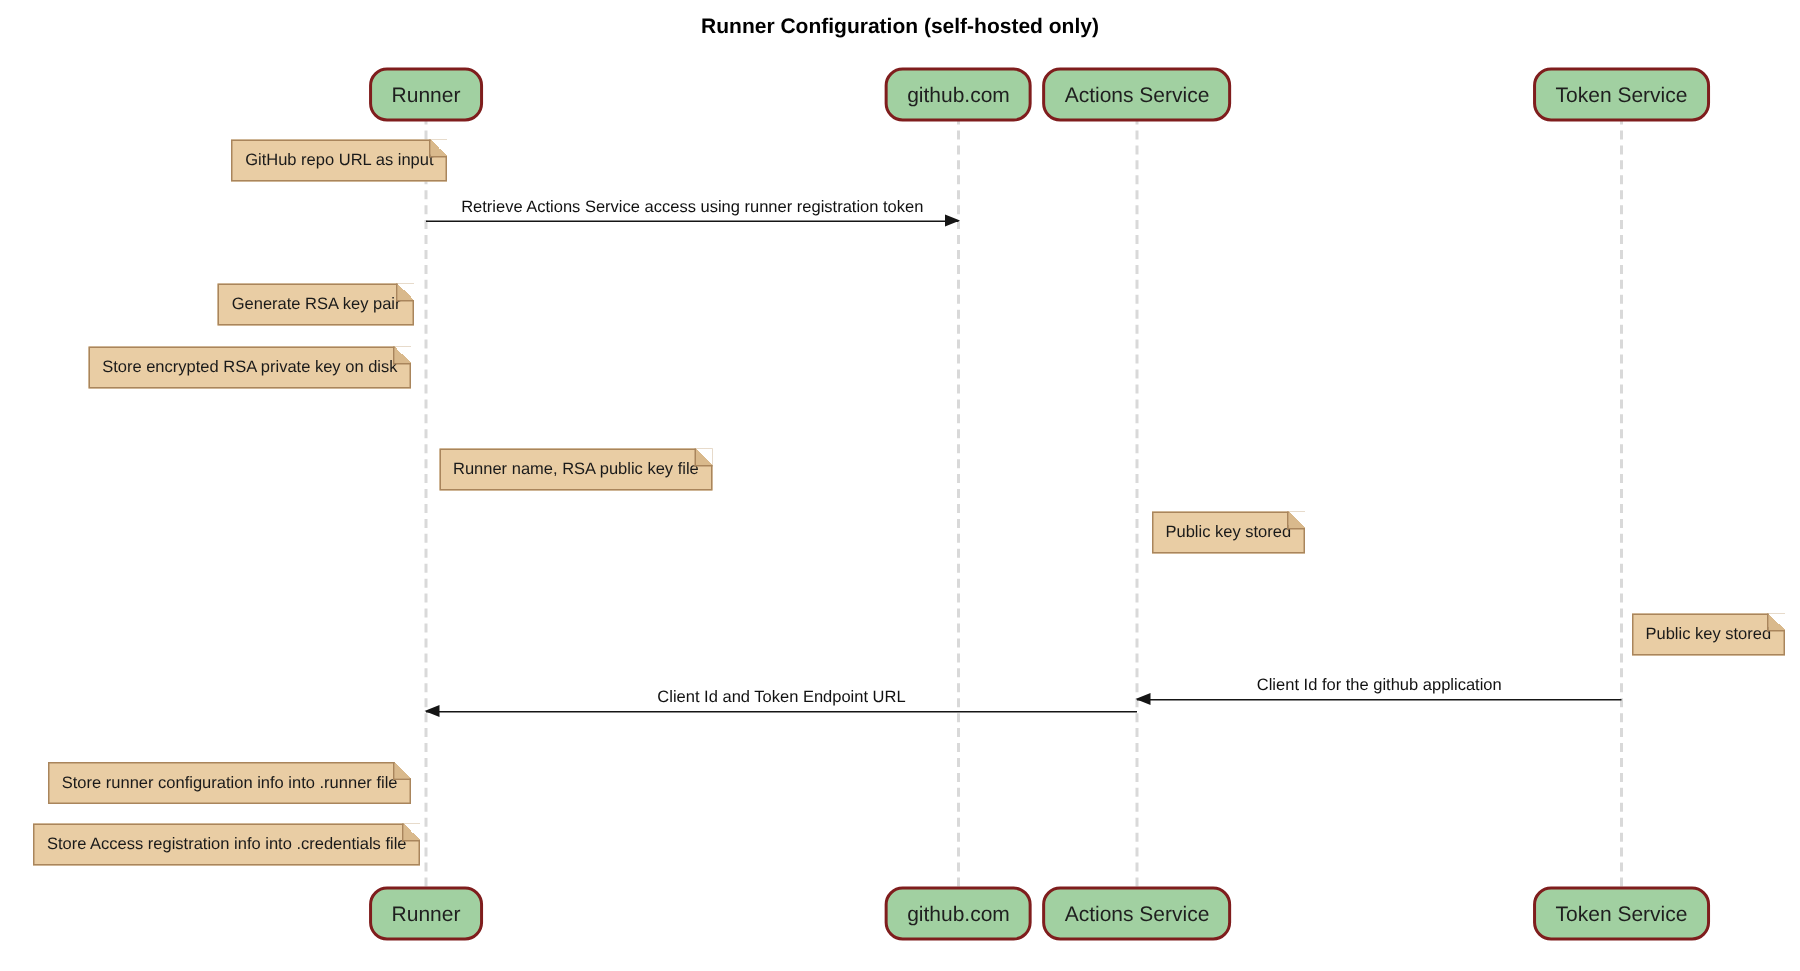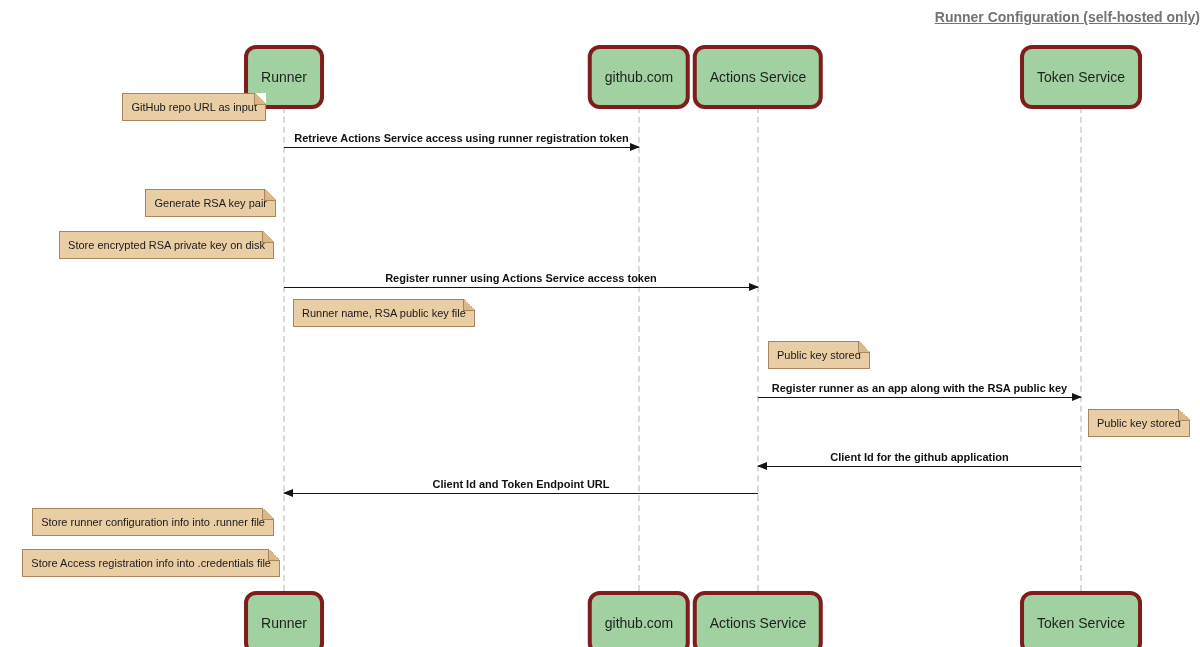--- a/index.html
+++ b/index.html
@@ -2,33 +2,33 @@
 <html><head>
 <meta charset="utf-8">
 <style>
   html,body{margin:0;padding:0;background:#fff;}
   .canvas{
     position:relative; width:1200px; height:647px; background:#ffffff;
     font-family:"Liberation Sans", sans-serif; color:#1a1a1a; overflow:hidden;
   }
   .title{
     position:absolute; top:9px; left:0; width:100%;
-    text-align:right; font-size:14px; font-weight:bold; color:#737373;text-decoration:underline;
+    text-align:center; font-size:14px; font-weight:bold; color:#000000;
   }
   .lifeline{
     position:absolute; top:77px; height:514px; width:0;
     border-left:2px dashed #d9d9d9;
   }
   .participant{
     position:absolute; height:32px; line-height:32px;
     transform:translateX(-50%);
-    background:#a1d0a1; border:4px solid #7f1d1d; border-radius:12px;
-    padding:12px 13px; font-size:14px; color:#1f1f1f; white-space:nowrap;
+    background:#a1d0a1; border:2px solid #7f1d1d; border-radius:12px;
+    padding:0 13px; font-size:14px; color:#1f1f1f; white-space:nowrap;
   }
-  .msg{ position:absolute;font-weight:bold; }
+  .msg{ position:absolute; }
   .msg-label{
     text-align:center; font-size:11px; line-height:14px; height:14px;
     padding-bottom:2px; white-space:nowrap; color:#111;
   }
   .msg-line{ position:relative; height:0; border-top:1.4px solid #151515; }
   .head-right{
     position:absolute; right:-1px; top:-5px; width:0; height:0;
     border-top:4px solid transparent; border-bottom:4px solid transparent;
     border-left:10px solid #151515;
   }
@@ -71,49 +71,37 @@
   <div class="participant" style="left:1081px; top:591px;">Token Service</div>
 
   <div class="msg" style="left:284px; top:131px; width:355px;">
     <div class="msg-label">Retrieve Actions Service access using runner registration token</div>
     <div class="msg-line">
         <span class="head-right"></span>
       </div>
   </div>
 
 
-  <div class="msg" style="left:284px; top:271px; width:474px;">
-    <div class="msg-label">Register runner using Actions Service access token</div>
-    <div class="msg-line">
-        <span class="head-right"></span>
-      </div>
-  </div>
 
-  <div class="msg" style="left:758px; top:381px; width:323px;">
-    <div class="msg-label">Register runner as an app along with the RSA public key</div>
-    <div class="msg-line">
-        <span class="head-right"></span>
-      </div>
-  </div>
 
   <div class="msg" style="left:758px; top:450px; width:323px;">
     <div class="msg-label">Client Id for the github application</div>
     <div class="msg-line">
         <span class="head-left"></span>
       </div>
   </div>
 
-  <div class="msg" style="left:284px; top:477px; width:474px;">
+  <div class="msg" style="left:284px; top:458px; width:474px;">
     <div class="msg-label">Client Id and Token Endpoint URL</div>
     <div class="msg-line">
         <span class="head-left"></span>
       </div>
   </div>
 
-  <div class="note" style="right:934px; top:93px;">GitHub repo URL as input</div>
+  <div class="note" style="right:902px; top:93px;">GitHub repo URL as input</div>
   <div class="note" style="right:926px; top:231px;">Store encrypted RSA private key on disk</div>
   <div class="note" style="right:924px; top:189px;">Generate RSA key pair</div>
   <div class="note" style="left:293px; top:299px;">Runner name, RSA public key file</div>
   <div class="note" style="left:768px; top:341px;">Public key stored</div>
   <div class="note" style="left:1088px; top:409px;">Public key stored</div>
   <div class="note" style="right:926px; top:508px;margin-left:36px;">Store runner configuration info into .runner file</div>
   <div class="note" style="right:920px; top:549px;">Store Access registration info into .credentials file</div>
 
 </div>
 

